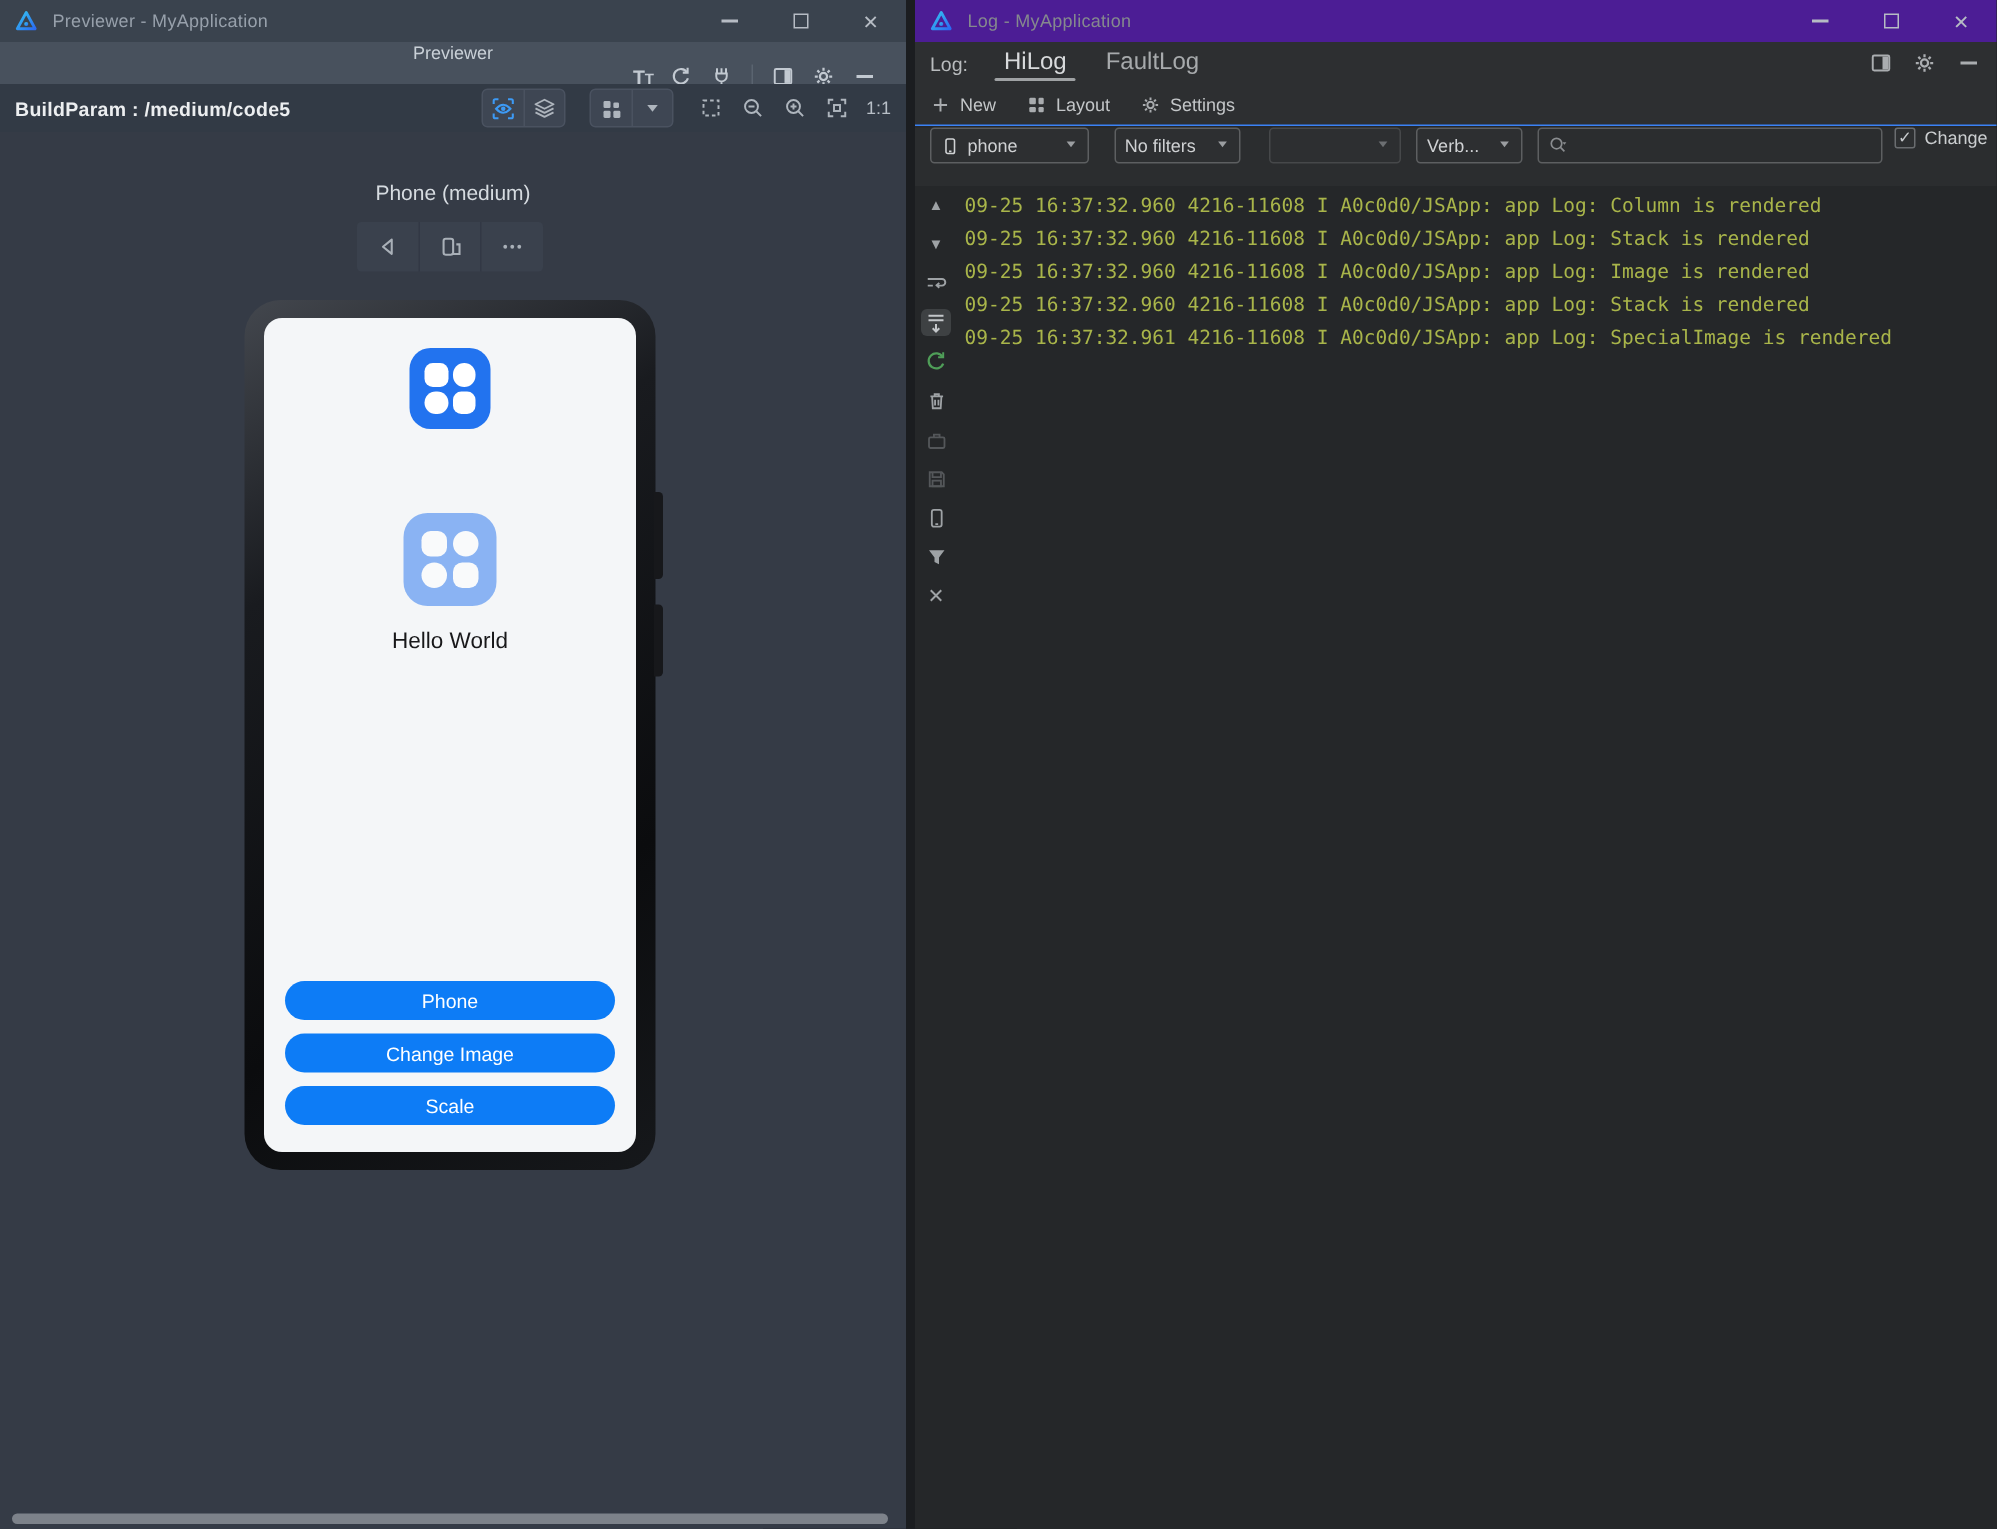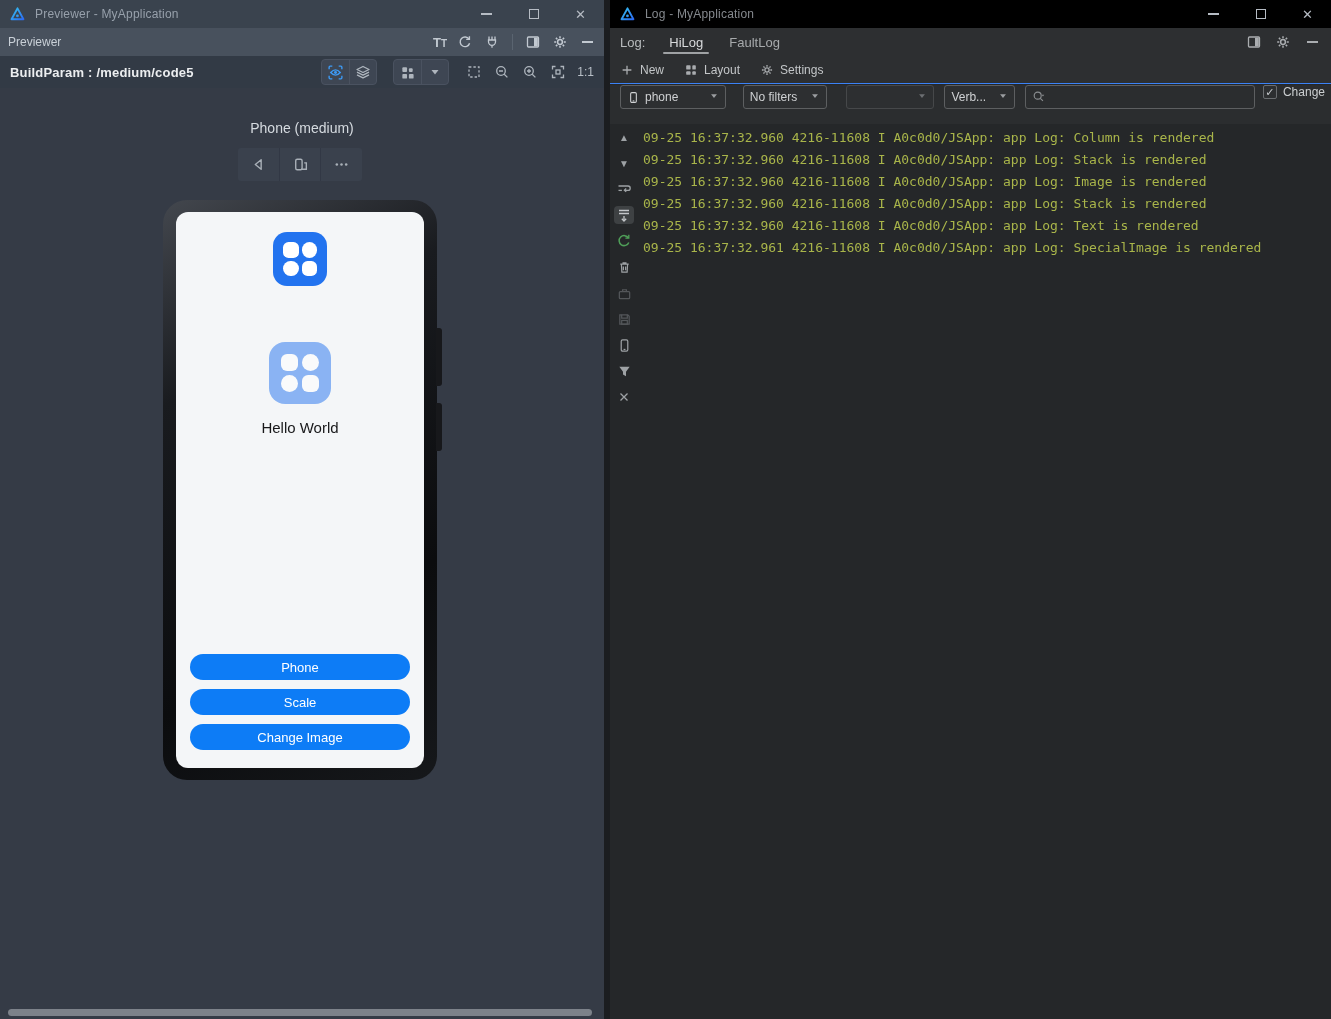--- a/index.html
+++ b/index.html
@@ -13,21 +13,21 @@
   #win-left .titlebar { background:#3a434e; }
   .titlebar .logo { margin-left:9px; width:17px; height:17px; flex:0 0 auto; }
   .titlebar .ttl { margin-left:9px; font-size:12px; color:#97a0ab; letter-spacing:.2px; }
   .winctl { margin-left:auto; display:flex; height:100%; }
   .winctl .wbtn { width:47px; height:100%; display:flex; align-items:center; justify-content:center; color:#b6bcc4; cursor:pointer; }
   .glyph-min { width:11px; height:1.5px; background:#b6bcc4; }
   .glyph-max { width:10px; height:10px; border:1.5px solid #b6bcc4; }
   .glyph-close { font-size:13px; line-height:1; color:#b6bcc4; }
 
   #prev-bar { position:absolute; top:28px; left:0; right:0; height:28px; background:#48515d;
-              display:flex; align-items:center; padding:0 8px; }
+              display:flex; align-items:center; padding:0 19px;flex-direction:column; }
   #prev-bar .lbl { font-size:12px; color:#c9d0d7; }
   .ibar { margin-left:auto; display:flex; align-items:center; gap:9px; color:#c2c9d1; }
   .ibar .sep { width:1px; height:16px; background:#5a6470; margin:0 2px; }
   .icn { width:18px; height:18px; display:flex; align-items:center; justify-content:center; cursor:pointer; }
   .icn svg { display:block; }
   .tt { font-size:13px; color:#c2c9d1; font-weight:bold; cursor:pointer; }
 
   #build-bar { position:absolute; top:56px; left:0; right:0; height:32px; background:#323a45;
                display:flex; align-items:center; padding:0 10px; }
   #build-bar .bp { font-size:13px; font-weight:bold; color:#eceef0; letter-spacing:.2px; }
@@ -65,27 +65,27 @@
   #hello { margin-top:15px; font-size:15px; color:#18181a; }
   #screen .spacer { flex:1; }
   .pbtn { width:220px; height:26px; border:none; border-radius:13px; background:#0d7cf6; color:#ffffff;
           font-size:13px; font-family:"Liberation Sans",sans-serif; margin-bottom:9px; cursor:pointer; }
   .pbtn:last-child { margin-bottom:18px; }
 
   #hscroll { position:absolute; left:8px; right:12px; bottom:3px; height:7px; background:#7d828a; border-radius:4px; }
 
   
   #win-right { left:610px; width:721px; background:#252729; }
-  #win-right .titlebar { background:#000000; }
+  #win-right .titlebar { background:#4c1d95; }
   #win-right .titlebar .ttl { color:#85898e; }
 
   #tabs-bar { position:absolute; top:28px; left:0; right:0; height:28px; background:#2d2f31;
               display:flex; align-items:center; padding:0 10px; }
   #tabs-bar .loglbl { font-size:13px; color:#b9bcbe; }
-  .tab { font-size:13px; color:#a7aaac; margin-left:22px; height:100%; display:flex; align-items:center; cursor:pointer; position:relative; padding:0 2px; }
+  .tab { font-size:16px; color:#a7aaac; margin-left:22px; height:100%; display:flex; align-items:center; cursor:pointer; position:relative; padding:0 2px; }
   .tab.active { color:#d8dadc; }
   .tab.active::after { content:""; position:absolute; left:-4px; right:-4px; bottom:2px; height:2px; background:#9fa2a4; border-radius:1px; }
   #tabs-bar .ibar { color:#aaadb0; gap:11px; }
 
   #action-bar { position:absolute; top:56px; left:0; right:0; height:28px; background:#2d2f31;
                 border-bottom:1px solid #3b82f6; display:flex; align-items:center; padding:0 10px; gap:20px; }
   .action { display:flex; align-items:center; gap:6px; color:#c3c6c8; font-size:12px; cursor:pointer; }
   .action svg { color:#a9acaf; }
 
   #filter-bar { position:absolute; top:85px; left:0; right:0; height:39px; background:#2b2d2f;
@@ -279,22 +279,22 @@
         </div>
         <div class="app-icon" id="icon-light">
           <span class="sq"></span>
             <span class="ci"></span>
             <span class="ci"></span>
             <span class="sq"></span>
         </div>
         <div id="hello">Hello World</div>
         <div class="spacer"></div>
         <button class="pbtn">Phone</button>
+        <button class="pbtn">Change Image</button>
         <button class="pbtn">Scale</button>
-        <button class="pbtn">Change Image</button>
       </div>
     </div>
 
     <div id="hscroll"></div>
   </div>
 </div>
 
 <div class="win" id="win-right">
 
   <div class="titlebar">
@@ -469,17 +469,16 @@
         <svg width="14" height="14" viewBox="0 0 16 16" fill="none" stroke="currentColor" stroke-width="1.5">
           <path d="M4 4l8 8M12 4l-8 8"></path>
           </svg>
         </span>
     </div>
     <div id="log-lines">
       <div class="logline">09-25 16:37:32.960 4216-11608 I A0c0d0/JSApp: app Log: Column is rendered</div>
       <div class="logline">09-25 16:37:32.960 4216-11608 I A0c0d0/JSApp: app Log: Stack is rendered</div>
       <div class="logline">09-25 16:37:32.960 4216-11608 I A0c0d0/JSApp: app Log: Image is rendered</div>
       <div class="logline">09-25 16:37:32.960 4216-11608 I A0c0d0/JSApp: app Log: Stack is rendered</div>
-      <div class="logline">09-25 16:37:32.960 4216-11608 I A0c0d0/JSApp: app Log: Text is rendered</div>
       <div class="logline">09-25 16:37:32.961 4216-11608 I A0c0d0/JSApp: app Log: SpecialImage is rendered</div>
     </div>
   </div>
 </div>
 
 </body></html>

